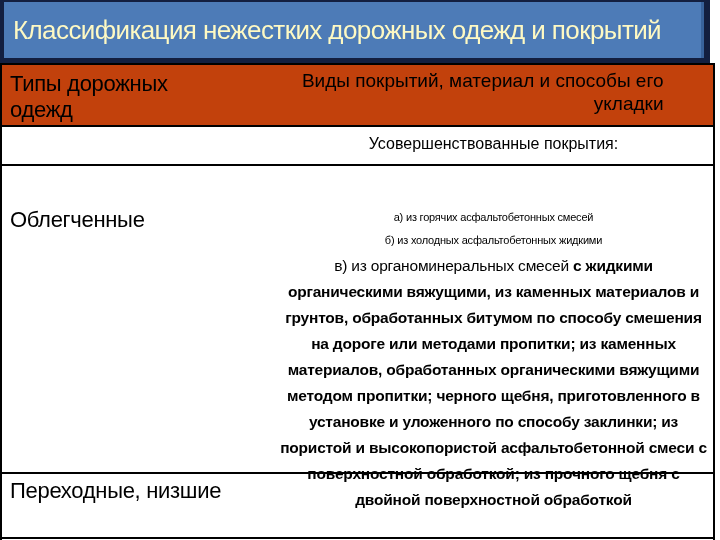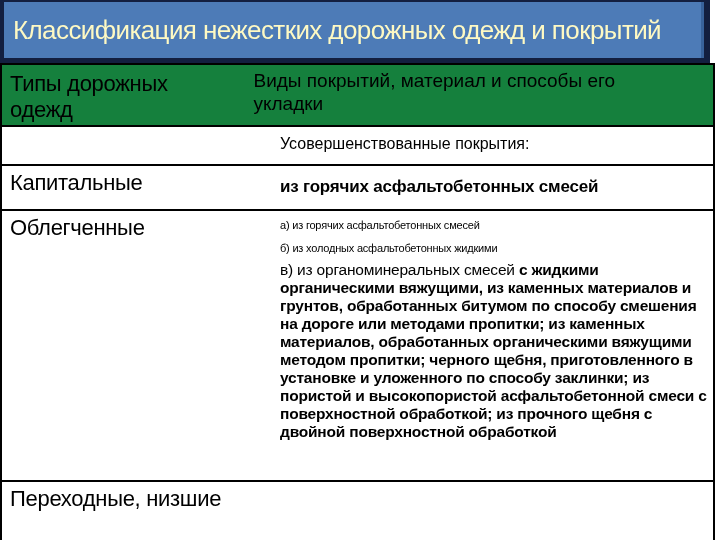--- a/index.html
+++ b/index.html
@@ -34,64 +34,65 @@
     border:2px solid #000;border-bottom:none;
     box-sizing:border-box;
     background:#fff;
   }
   .row{
     display:flex;
     box-sizing:border-box;
     border-bottom:2px solid #000;
     background:#fff;
   }
-  .row.header{background:#15803d;height:62px;}
+  .row.header{background:#c2410c;height:62px;}
   .r2{height:39px;}
   .r3{height:45px;}
-  .r4{height:271px;}
+  .r4{height:271px;margin-top:37px;}
   .r5{height:65px;}
   .r6{height:7px;border-bottom:none;}
   .cell-left{
     width:270px;flex:0 0 270px;
     box-sizing:border-box;
     padding:4px 0 0 8px;
     font-size:22px;
     letter-spacing:-0.3px;
   }
   .cell-right{
     flex:1;box-sizing:border-box;
     padding:4px 6px 0 8px;
+    text-align:center;
   }
   .header .cell-left{
     width:200px;flex:0 0 200px;
     padding-top:6px;
   }
   .header .cell-right{
-    text-align:left;
+    text-align:right;
     font-size:19px;line-height:23px;
   }
   .header .cell-right .hdr2{
     max-width:410px;margin:0 auto;
   }
   .center-note{
     font-size:16px;
     padding-top:4px;
   }
   .bold-line{
     font-size:17px;font-weight:bold;
     padding-top:7px;
     letter-spacing:-0.2px;
   }
   .sub-item{
     font-size:11px;line-height:20px;
     margin-bottom:3px;
     letter-spacing:-0.2px;
   }
   .para{
-    font-size:15.5px;line-height:18px;
+    font-size:15.5px;line-height:26px;
     margin-top:3px;
     max-width:430px;
     letter-spacing:-0.2px;
   }
   .para .bold{font-weight:bold;}
   .small-desc{
     font-size:14px;line-height:19px;
     max-width:335px;
     padding-top:3px;
     letter-spacing:-0.2px;
@@ -114,26 +115,20 @@
     </div>
   </div>
 
   <div class="row r2">
     <div class="cell-left"></div>
     <div class="cell-right">
       <div class="center-note">Усовершенствованные покрытия:</div>
     </div>
   </div>
 
-  <div class="row r3">
-    <div class="cell-left">Капитальные</div>
-    <div class="cell-right">
-      <div class="bold-line">из горячих асфальтобетонных смесей</div>
-    </div>
-  </div>
 
   <div class="row r4">
     <div class="cell-left">Облегченные</div>
     <div class="cell-right">
       <div class="sub-item">а) из горячих асфальтобетонных смесей</div>
       <div class="sub-item">б) из холодных асфальтобетонных жидкими</div>
       <div class="para"><span>в) из органоминеральных смесей </span><span class="bold">с жидкими органическими вяжущими, из каменных материалов и грунтов, обработанных битумом по способу смешения на дороге или методами пропитки; из каменных материалов, обработанных органическими вяжущими методом пропитки; черного щебня, приготовленного в установке и уложенного по способу заклинки; из пористой и высокопористой асфальтобетонной смеси с поверхностной обработкой; из прочного щебня с двойной поверхностной обработкой</span></div>
     </div>
   </div>
 

